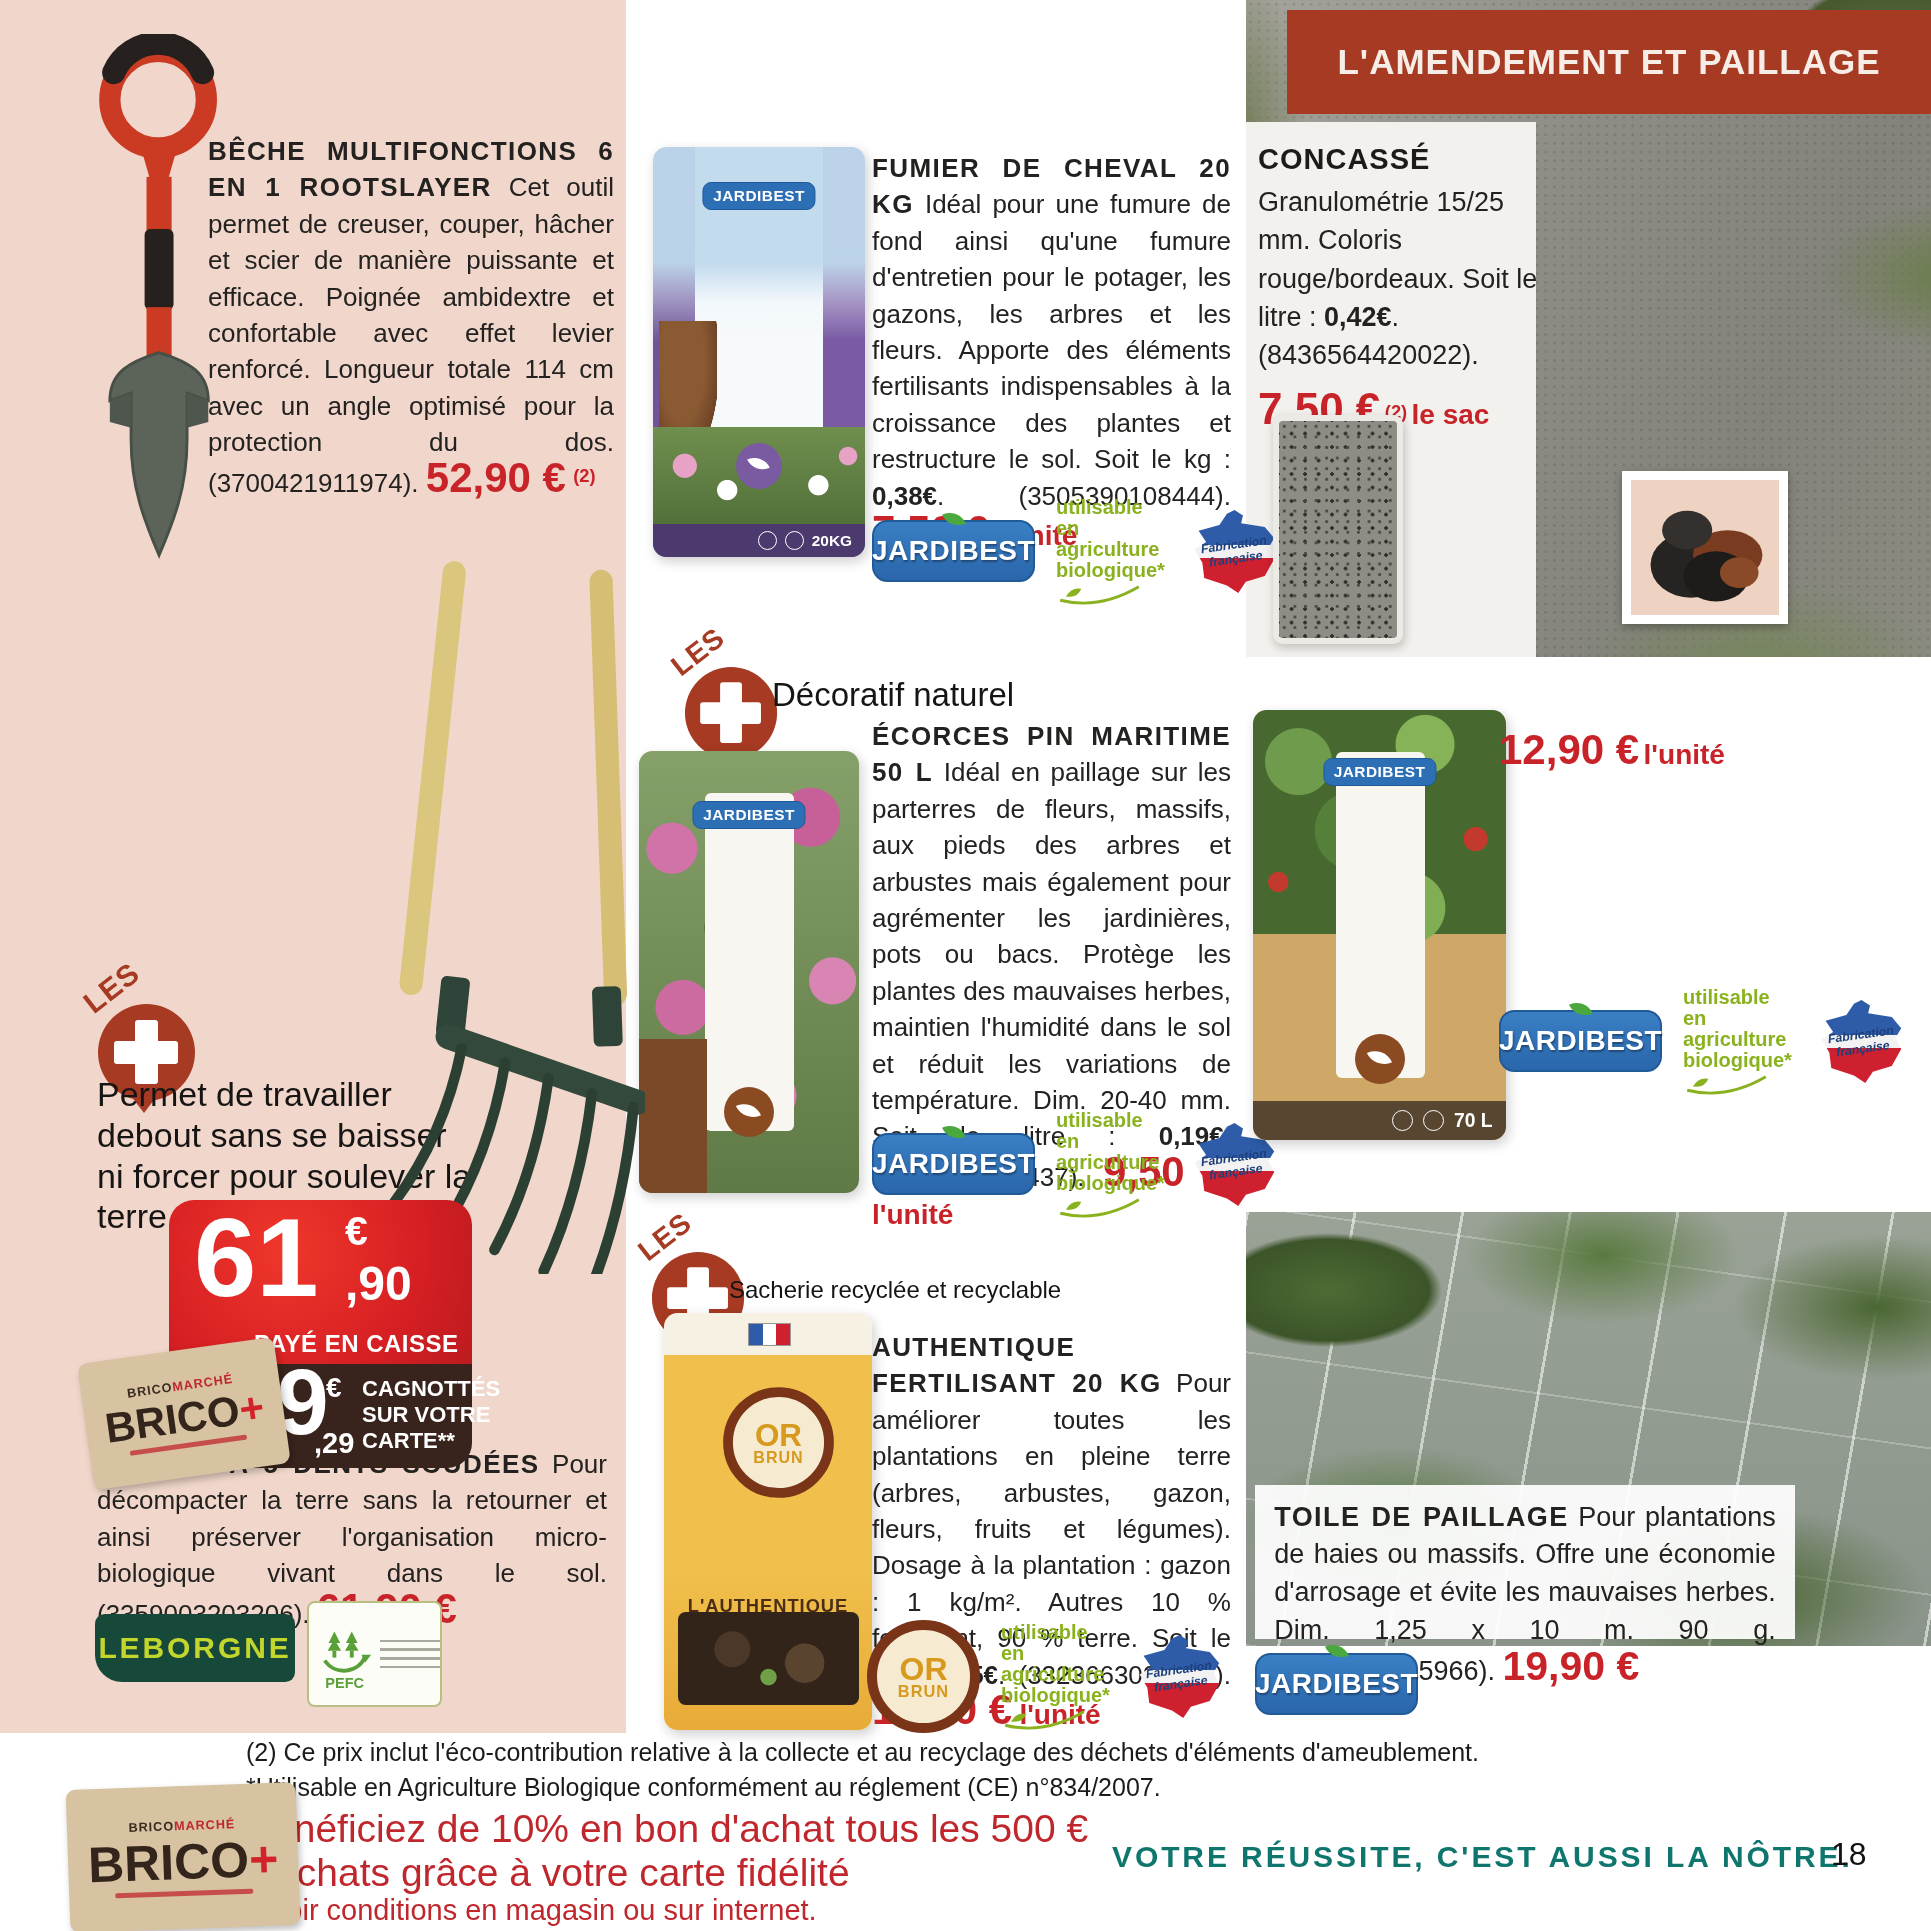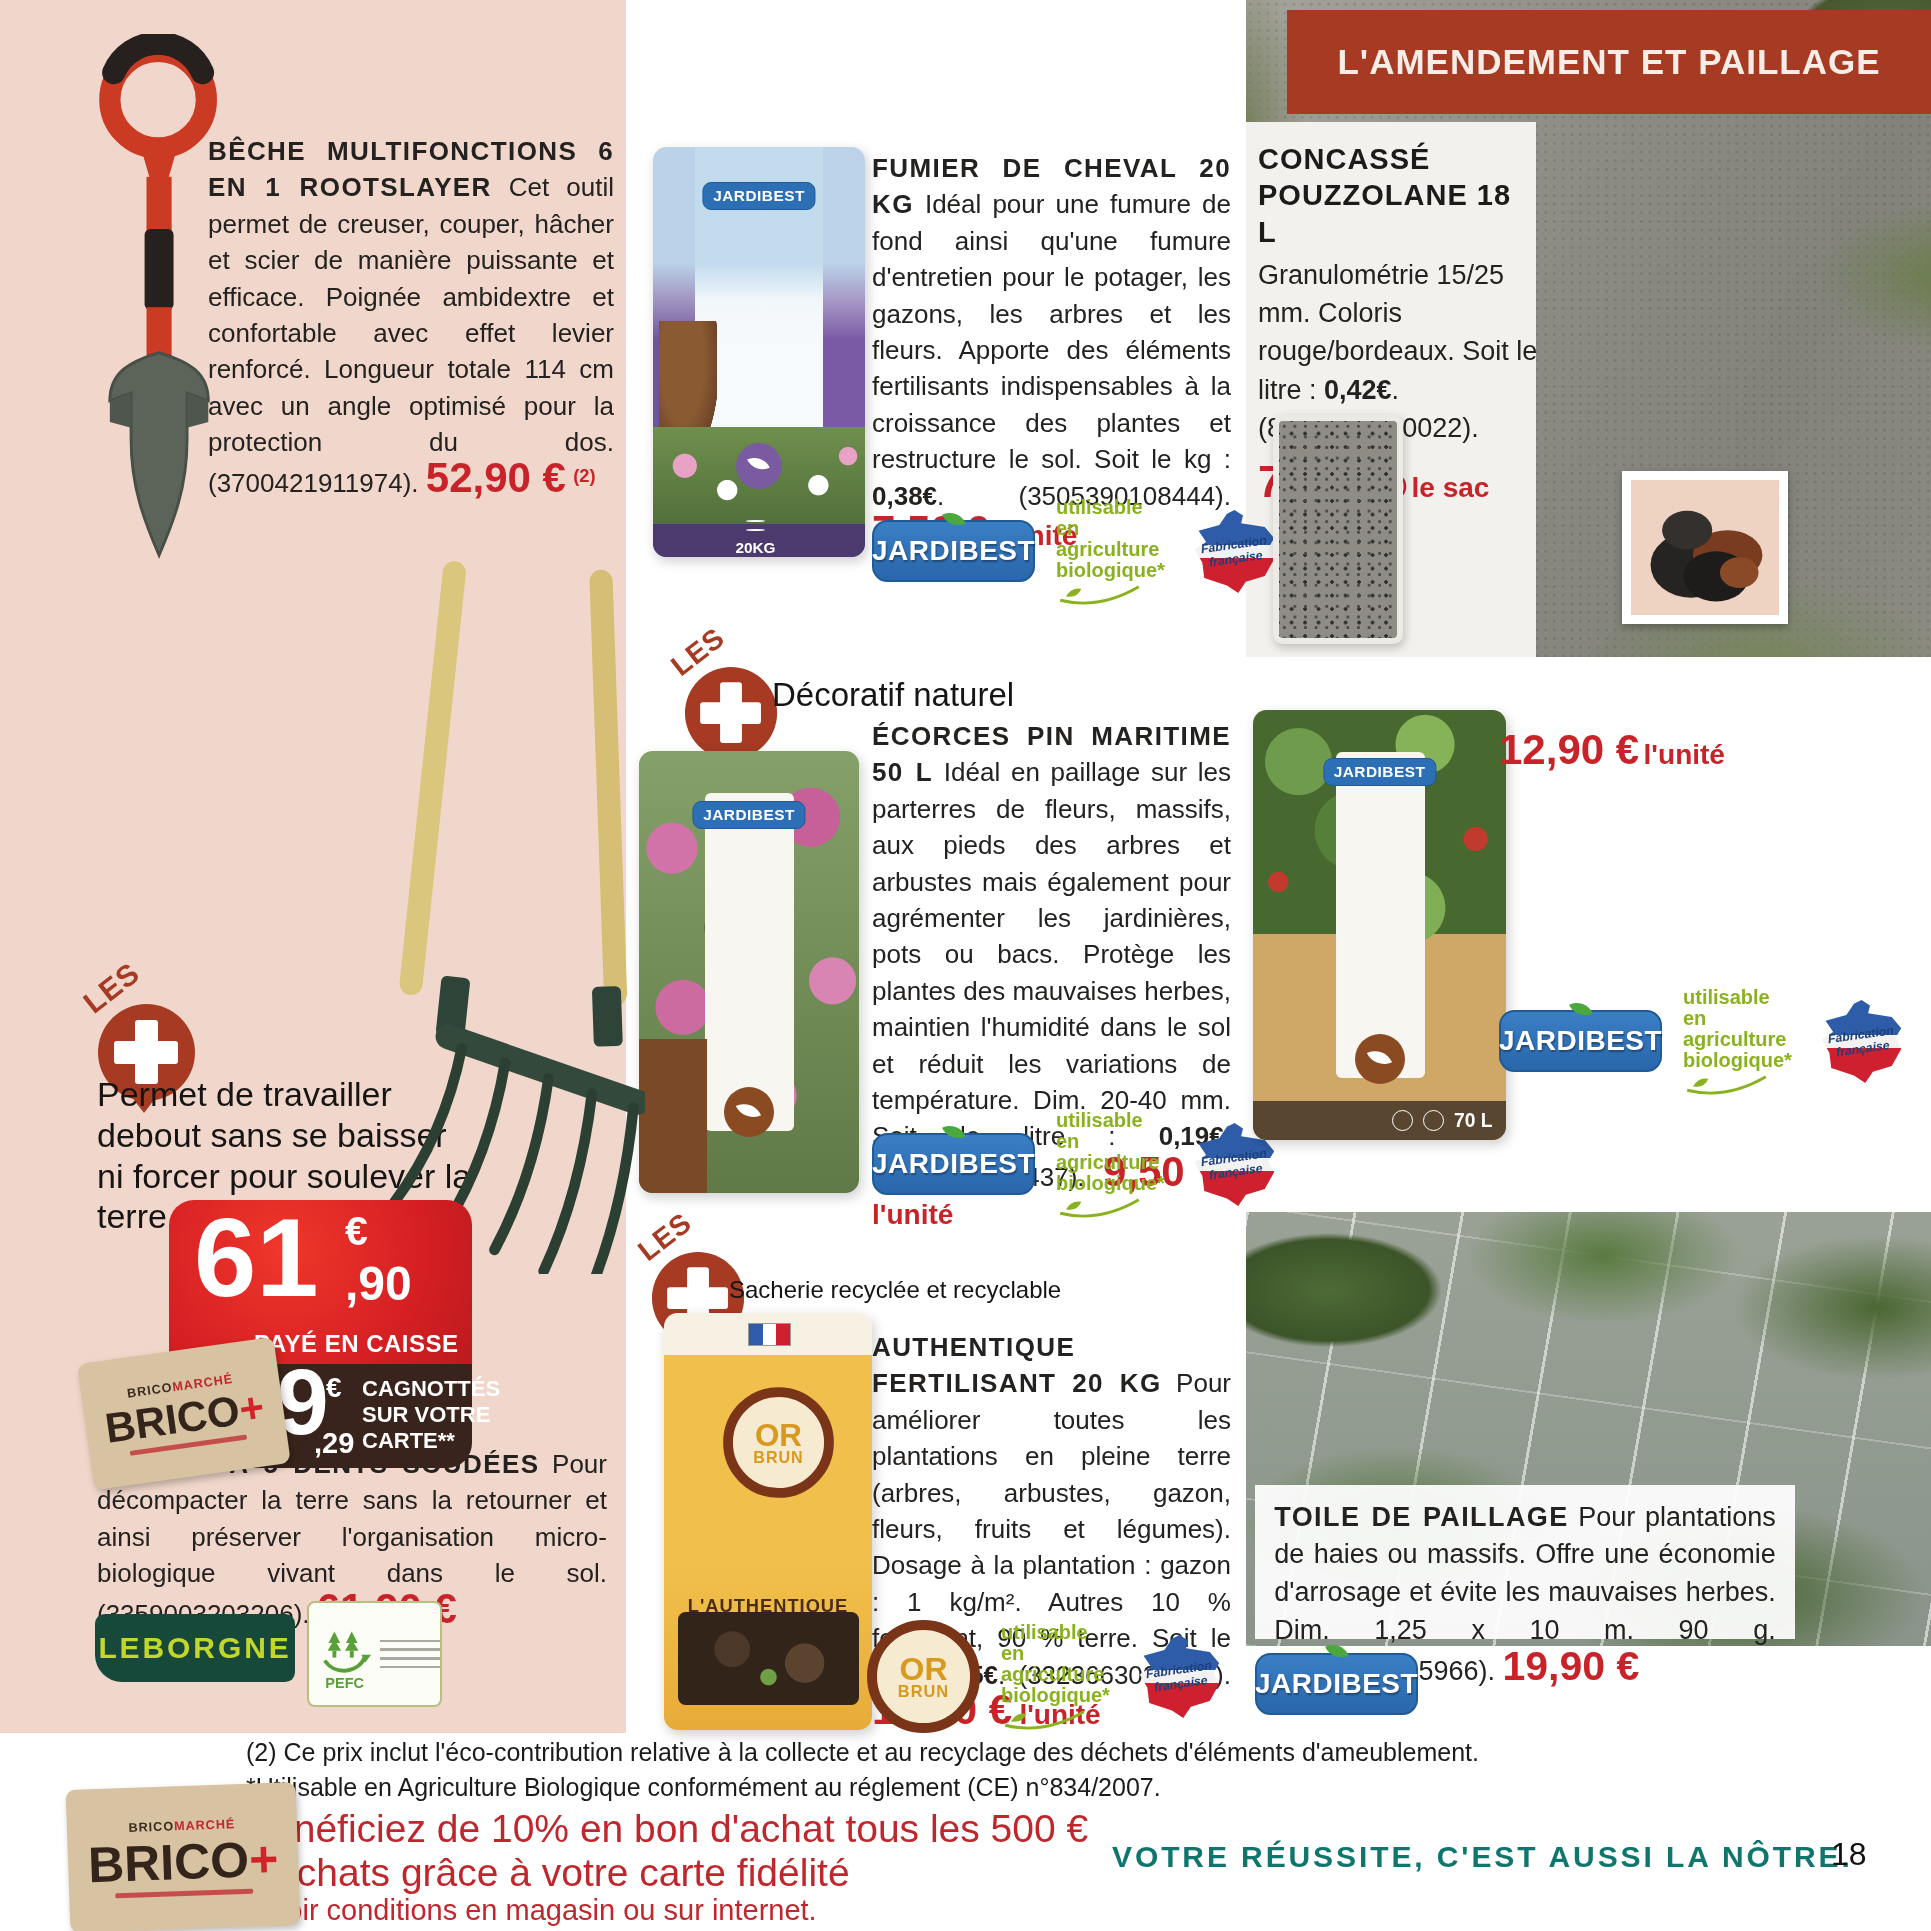--- a/index.html
+++ b/index.html
@@ -114,21 +114,21 @@
       radial-gradient(circle at 92% 30%, #e7a2c6 0 8.7px, transparent 9.7px),
       linear-gradient(#6f8f4e,#52703a);}
   #fumier-bag .horse{position:absolute;left:5.8px;top:174px;width:58px;height:135px;
     background:radial-gradient(ellipse at 40% 30%, #8a5a33 0 45%, #6e4426 75%, transparent 76%);}
   #fumier-bag .roundel{position:absolute;left:50%;margin-left:-23px;bottom:68px;width:46px;height:46px;
     border-radius:50%;background:#7a5aa0;}
   #fumier-bag .roundel i{position:absolute;left:13.5px;top:11.6px;width:17.4px;height:17.4px;background:#fff;
     border-radius:0 17.4px;transform:rotate(-25deg);}
   #fumier-bag .band{position:absolute;left:0;bottom:0;width:100%;height:33px;background:#4c3a6e;
     color:#fff;font-size:15.4px;font-weight:bold;display:flex;align-items:center;justify-content:flex-end;
-    padding-right:7px;box-sizing:border-box;gap:7.7px;flex-direction:column;}
+    padding-right:13px;box-sizing:border-box;gap:7.7px;}
   #fumier-bag .band i{width:17.4px;height:17.4px;border:1.9px solid #fff;border-radius:50%;display:inline-block;}
   #ecorces-bag{left:639px;top:751px;width:220px;height:442px;
     background:
       radial-gradient(circle at 15% 22%, #d173a8 0 25px, transparent 26px),
       radial-gradient(circle at 78% 15%, #c75f98 0 29px, transparent 30px),
       radial-gradient(circle at 88% 52%, #d985b4 0 23px, transparent 24px),
       radial-gradient(circle at 20% 58%, #cc6ba0 0 27px, transparent 28px),
       radial-gradient(circle at 60% 78%, #d27cab 0 25px, transparent 26px),
       radial-gradient(circle at 45% 40%, #3f5a30 0 33px, transparent 34px),
       linear-gradient(#86a06a,#5f7a46);}
@@ -455,21 +455,20 @@
     </linearGradient>
       </defs>
     <path d="M46 4 L55 10 L53 18 L78 22 L88 34 L82 44 L88 56 L78 74 L58 80 L50 92 L38 84 L14 76 L12 60 L4 46 L16 38 L8 26 L30 20 L38 8 Z" fill="url(#fg3)"></path>
     <text x="46" y="45" font-size="13" fill="#1d3f7a" font-weight="bold" font-style="italic" text-anchor="middle" transform="rotate(-8 46 46)">Fabrication</text>
     <text x="46" y="60" font-size="13" fill="#1d3f7a" font-weight="bold" font-style="italic" text-anchor="middle" transform="rotate(-8 46 46)">française</text>
   </svg>
 </div>
 
 <div id="pouzz-text" class="abs" style="left:1258px;top:141px;width:280px;">
   <div class="h3line">CONCASSÉ</div>
-  <div class="h3line">POUZZOLANE 18 L</div>
   <p><span>Granulométrie 15/25 mm. Coloris rouge/bordeaux. Soit le litre : </span><b>0,42€</b><span>. (8436564420022).</span></p>
   <div class="priceline">
     <span class="price-lg">7,50 €</span>
     <sup class="note">(2)</sup>
     <span class="unit">le sac</span>
   </div>
 </div>
 
 <div id="pouzz-bag" class="abs"></div>
 <div id="lava-inset" class="abs">

